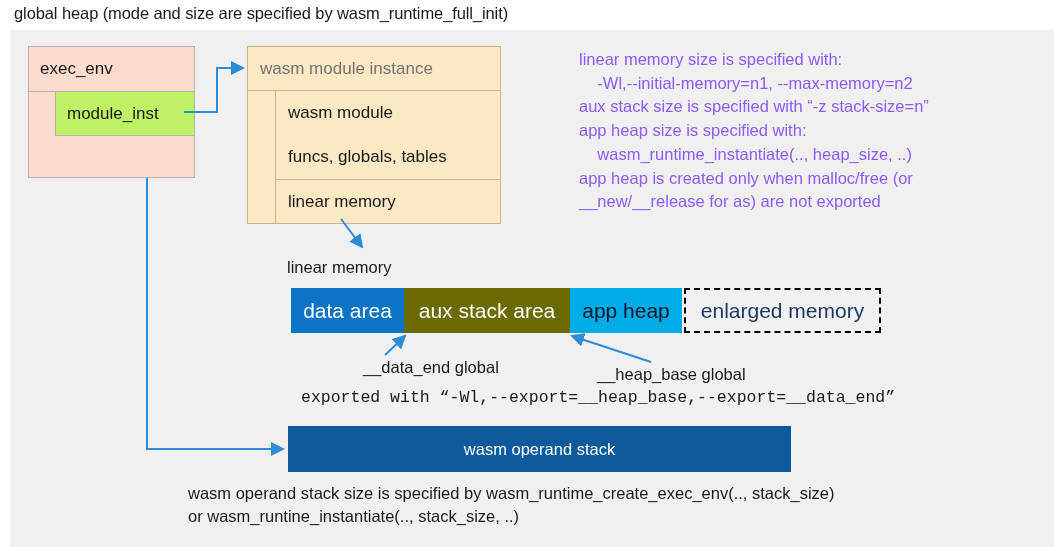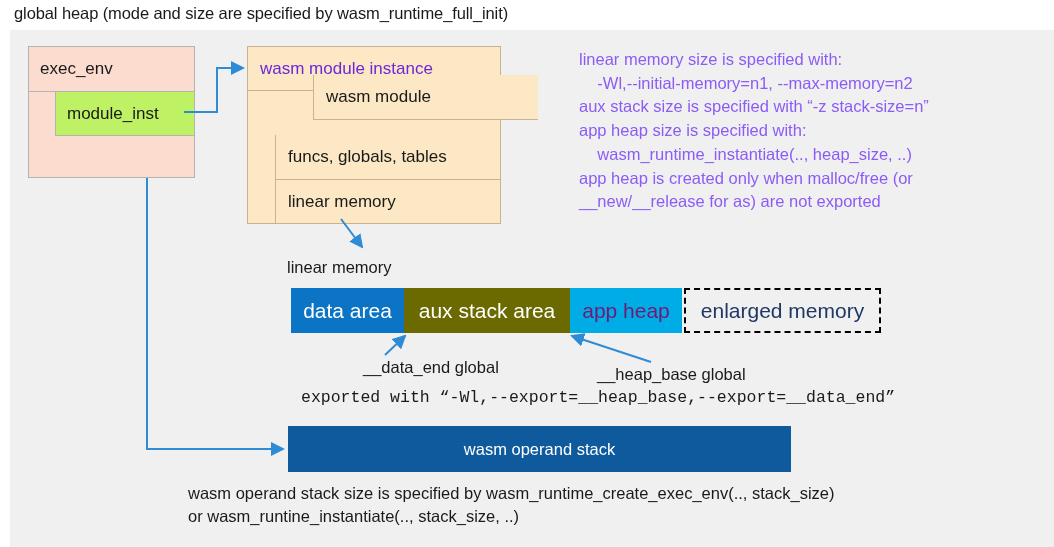--- a/index.html
+++ b/index.html
@@ -102,39 +102,39 @@
     left: 0;
     top: 0;
     width: 252px;
     height: 44px;
     box-sizing: border-box;
     border-bottom: 1px solid #c8b48c;
     display: flex;
     align-items: center;
     padding-left: 12px;
     font-size: 17px;
-    color: #6d28d9;
+    color: #737373;
   }
   .mod-sub {
     position: absolute;
     box-sizing: border-box;
     left: 27px;
     width: 225px;
     height: 45px;
     background: #fce8c4;
     border: 1px solid #c8b48c;
     border-right: none;
     border-top: none;
     display: flex;
     align-items: center;
     padding-left: 12px;
     font-size: 17px;
     color: #1a1a1a;
   }
-  .mod-sub.m1 { top: 28px; margin-left: 38px; }
+  .mod-sub.m1 { top: 44px; }
   .mod-sub.m2 { top: 88px; }
   .mod-sub.m3 { top: 133px; height: 44px; }
 
   
   .notes {
     position: absolute;
     left: 533px;
     top: 48px;
     width: 505px;
     font-size: 16.5px;
@@ -252,21 +252,21 @@
 app heap size is specified with:
     wasm_runtime_instantiate(.., heap_size, ..)
 app heap is created only when malloc/free (or
 __new/__release for as) are not exported</div>
 
   <div class="lm-label">linear memory</div>
 
   <div class="membar">
       <div class="seg" style="width: 113px; background: rgb(11, 116, 196); color: rgb(255, 255, 255);">data area</div>
       <div class="seg" style="width: 166px; background: rgb(107, 106, 0); color: rgb(255, 255, 255);">aux stack area</div>
-      <div class="seg" style="width: 112px; background: rgb(0, 172, 230); color: #701a75;">app heap</div>
+      <div class="seg" style="width: 112px; background: rgb(0, 172, 230); color: #0f172a;">app heap</div>
       <div class="seg enlarged" style="width: 197px; color: rgb(31, 56, 100);">enlarged memory</div>
     </div>
 
   <div class="glabel data-end">__data_end global</div>
   <div class="glabel heap-base">__heap_base global</div>
   <div class="glabel exported">exported with “-Wl,--export=__heap_base,--export=__data_end”</div>
 
   <div class="opstack">wasm operand stack</div>
   <div class="bottom-notes">wasm operand stack size is specified by wasm_runtime_create_exec_env(.., stack_size)
 or wasm_runtine_instantiate(.., stack_size, ..)</div>

